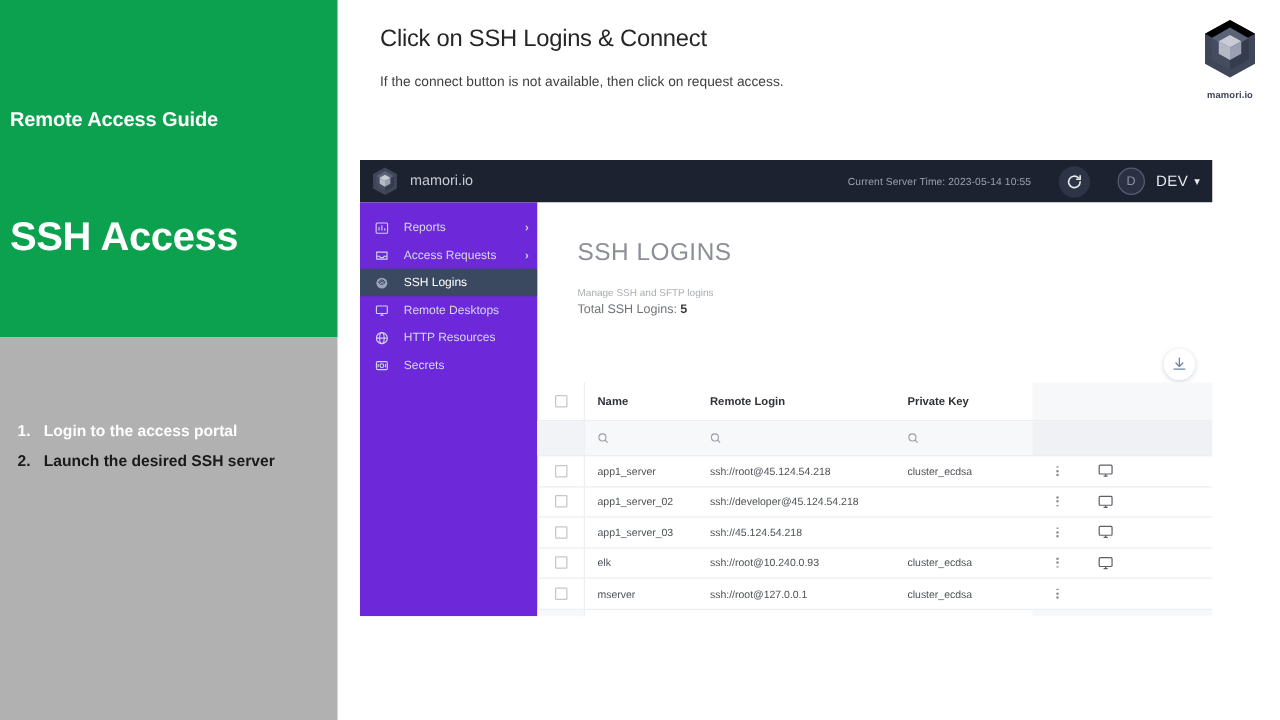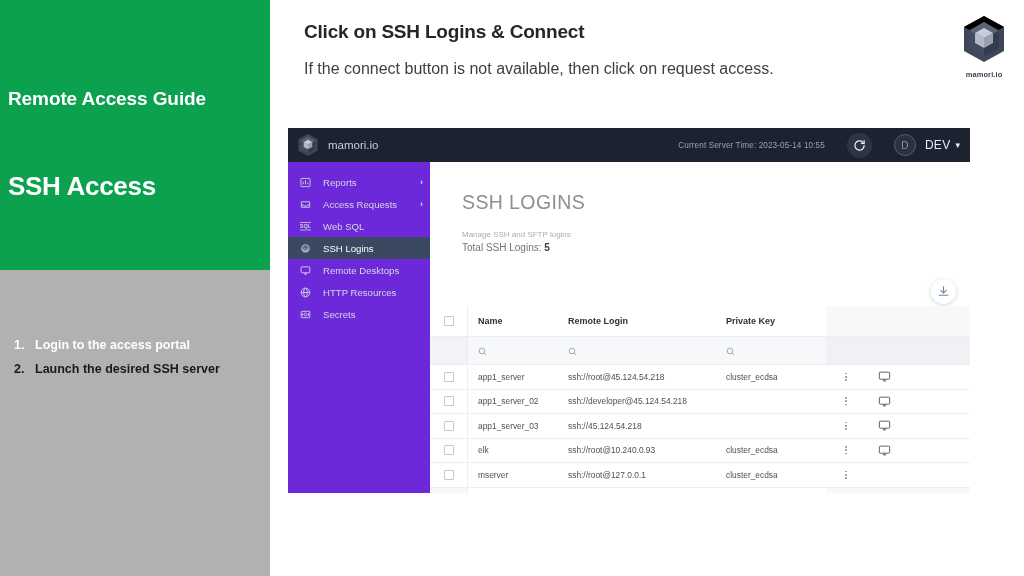--- a/index.html
+++ b/index.html
@@ -15,42 +15,42 @@
   .left-green {
     position: absolute; left: 0; top: 0; width: 270px; height: 270px;
     background: #0BA14E;
   }
   .left-gray {
     position: absolute; left: 0; top: 270px; width: 270px; height: 306px;
     background: #b1b1b1;
   }
   .kicker {
     position: absolute; left: 8px; top: 88px; width: 250px;
-    color: #ffffff; font-size: 19px; font-weight: bold; line-height: 1.18;
+    color: #ffffff; font-size: 16px; font-weight: bold; line-height: 1.18;
     letter-spacing: -0.1px;
   }
   .big-title {
     position: absolute; left: 8px; top: 172px; width: 258px;
-    color: #ffffff; font-size: 26px; font-weight: bold; line-height: 1.1;
+    color: #ffffff; font-size: 32px; font-weight: bold; line-height: 1.1;
     letter-spacing: -0.3px;
   }
   .steps { position: absolute; left: 10px; top: 339px; width: 256px; }
   .step { display: flex; font-size: 12.5px; font-weight: bold; line-height: 1.0; margin-bottom: 11px; }
   .step .num { width: 25px; flex: 0 0 25px; text-align: left; padding-left: 4px; }
   .step-1 { color: #ffffff; }
   .step-2 { color: #1a1a1a; }
 
   
   .slide-title {
     position: absolute; left: 304px; top: 21px;
-    font-size: 19px; font-weight: bold; color: #262626; letter-spacing: -0.2px;
+    font-size: 19px; font-weight: normal; color: #262626; letter-spacing: -0.2px;
   }
   .slide-sub {
     position: absolute; left: 304px; top: 60px;
-    font-size: 16px; color: #3f3f3f;
+    font-size: 11px; color: #3f3f3f;
   }
 
   
   .brand { position: absolute; left: 955px; top: 14px; width: 58px; text-align: center; }
   .brand-mark { width: 46px; height: 50px; margin: 0 auto; }
   .brand-text { font-size: 7.5px; color: #3c4355; margin-top: 2px; letter-spacing: 0.1px; font-weight: bold;}
 
   
   .app {
     position: absolute; left: 288px; top: 128px; width: 682px; height: 365px;
@@ -234,31 +234,20 @@
         <span class="nav-icon">
           <svg width="11" height="11" viewBox="0 0 24 24" fill="none" stroke="#cfd3dd" stroke-width="2">
             <path d="M3 6h18v12H3z"></path>
               <path d="M3 13h5l1.5 2.5h5L16 13h5"></path>
           </svg>
         </span>
         <span class="nav-label">Access Requests</span>
         <span class="nav-caret">›</span>
       </div>
 
-      <div class="nav-item">
-        <span class="nav-icon">
-          <svg width="13" height="11" viewBox="0 0 26 20">
-            <text x="13" y="13" font-size="11" font-family="Liberation Sans, sans-serif" font-weight="bold" fill="#cfd3dd" text-anchor="middle">SQL</text>
-            <line x1="2" y1="17" x2="24" y2="17" stroke="#cfd3dd" stroke-width="1.6"></line>
-            <line x1="2" y1="2" x2="24" y2="2" stroke="#cfd3dd" stroke-width="1.6"></line>
-          </svg>
-        </span>
-        <span class="nav-label">Web SQL</span>
-        <span class="nav-caret"></span>
-      </div>
 
       <div class="nav-item active">
         <span class="nav-icon">
           <svg width="11" height="11" viewBox="0 0 24 24" fill="none" stroke="#e8eaf0" stroke-width="1.7">
             <circle cx="12" cy="12" r="9.5" fill="#9aa5bb" stroke="none"></circle>
             <path d="M8 13c0-2.2 1.8-4 4-4s4 1.8 4 4" stroke="#2b3650"></path>
             <path d="M10 15c0-1.1.9-2 2-2s2 .9 2 2" stroke="#2b3650"></path>
             <path d="M6.5 11.5C6.8 8.6 9.1 6.5 12 6.5s5.2 2.1 5.5 5" stroke="#2b3650"></path>
           </svg>
         </span>

